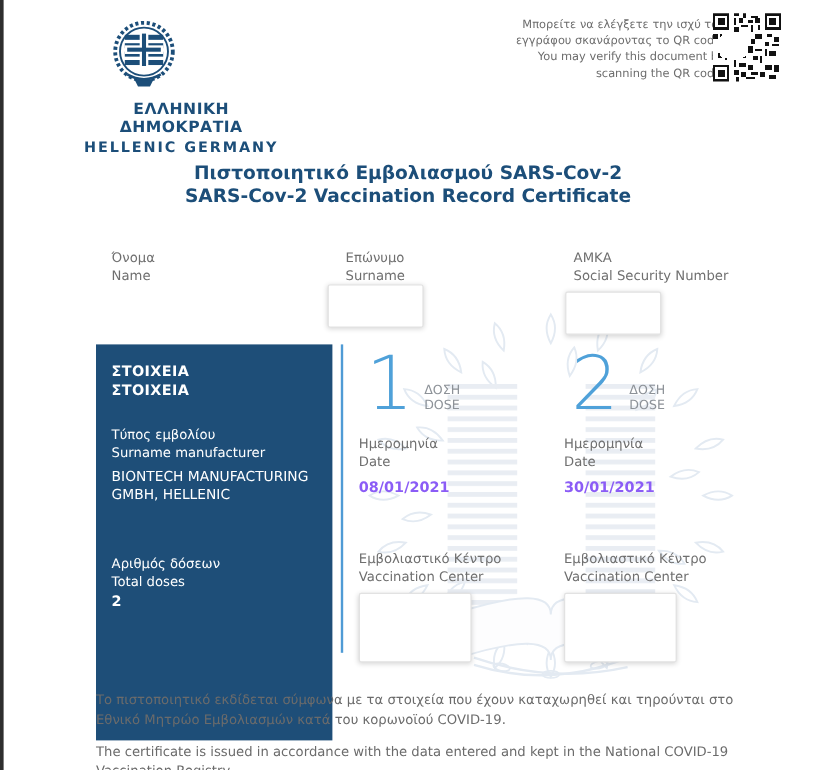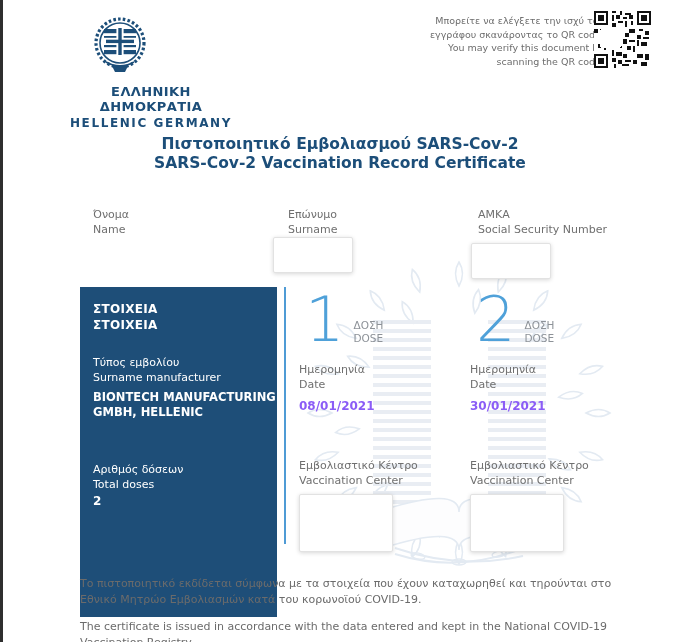--- a/index.html
+++ b/index.html
@@ -39,21 +39,21 @@
 
   
   .watermark { position:absolute; left:283px; top:248px; width:352px; height:334px; z-index:0; }
 
   
   .panel { position:absolute; left:80px; top:287px; width:197px; height:330px;
            background:#1e4e78; color:#fff; z-index:1; }
   .panel .heading { position:absolute; left:13px; top:14px; font-size:12px; font-weight:bold;
                     line-height:16px; letter-spacing:.3px; }
   .panel .type-label { position:absolute; left:13px; top:69px; font-size:11px; line-height:14.5px; }
-  .panel .manu { position:absolute; left:13px; top:103px; font-size:11.5px; font-weight:bold; line-height:15px; }
+  .panel .manu { position:absolute; left:13px; top:103px; font-size:11.5px; font-weight:normal; line-height:15px; }
   .panel .doses-label { position:absolute; left:13px; top:176px; font-size:11px; line-height:14.5px; }
   .panel .doses-value { position:absolute; left:13px; top:207px; font-size:12px; font-weight:bold; }
   .separator { position:absolute; left:284px; top:287px; width:2px; height:257px; background:#4f9bd5; z-index:1; }
 
   
   .dose-col { position:absolute; top:289px; width:160px; z-index:2; }
   .dose-col.c1 { left:299px; }
   .dose-col.c2 { left:470px; }
   .dose-head { display:flex; align-items:flex-end; height:58px; margin-left:6px; }
   .dose-num { font-size:62px; line-height:54px; font-weight:200; color:#4fa1d9; }

